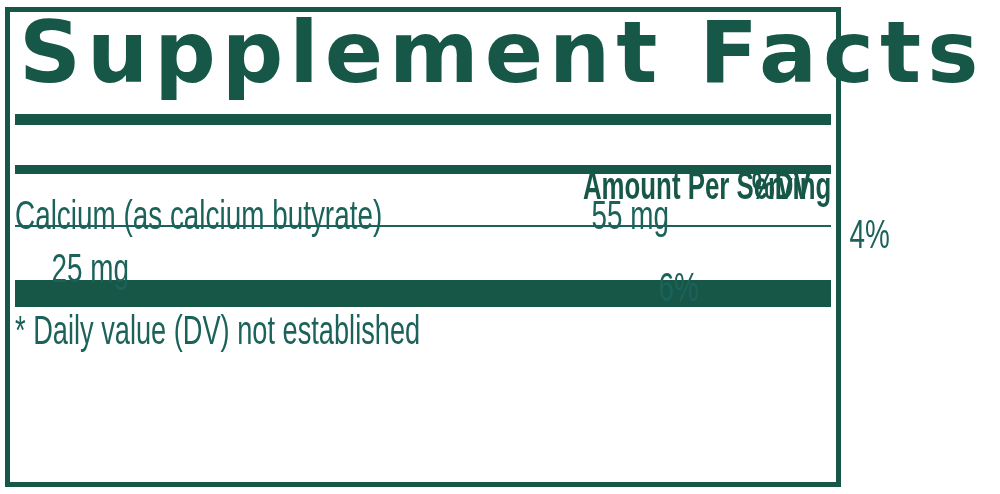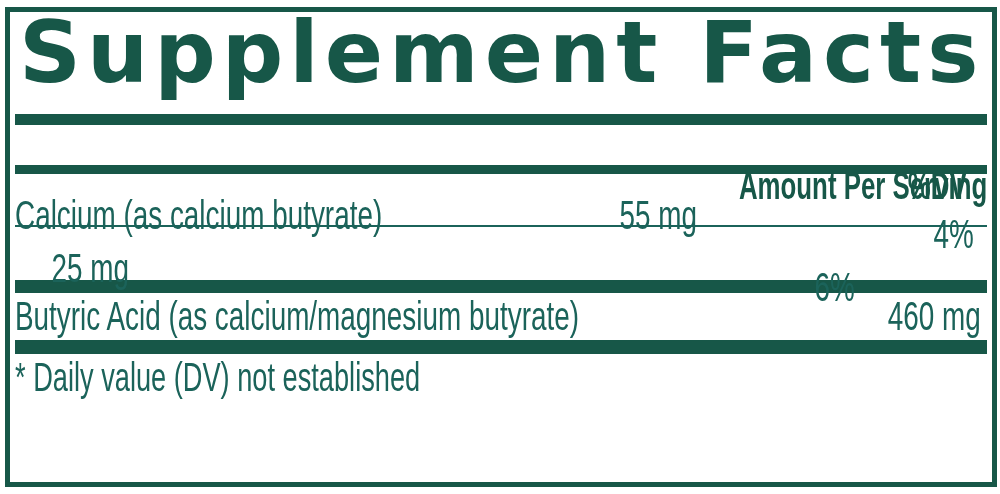--- a/index.html
+++ b/index.html
@@ -5,21 +5,21 @@
   :root{
     --green:#175748;
     --text:#1B635A;
   }
   html,body{margin:0;padding:0;background:#ffffff;}
   body{
     width:1000px;height:494px;position:relative;overflow:hidden;
     font-family:"Liberation Sans", sans-serif;
   }
   .label-box{
-    position:absolute;left:5px;top:7px;width:992px;height:480px;
+    position:absolute;left:5px;top:7px;width:836px;height:480px;
     box-sizing:border-box;border:5px solid var(--green);
     background:#ffffff;padding:0 5px;
   }
   .title{
     margin:-6px 0 0 4px;
     font-family:"DejaVu Sans","Liberation Sans",sans-serif;
     font-weight:bold;font-size:86px;line-height:1.08;
     letter-spacing:6px;color:var(--green);white-space:nowrap;
   }
   .cond{
@@ -36,21 +36,21 @@
   .bar-med{height:9px;}
   .bar-mid{height:13px;}
   .bar-bottom{height:14px;}
   .thin-line{height:2px;background:var(--text);width:100%;}
   .grid-row{
     display:grid;grid-template-columns:1fr 160px 105px 100px;
     align-items:center;color:var(--text);font-size:41px;
   }
   .header-row{height:40px;align-items:end;color:var(--green);}
   .header-row .cell{padding-bottom:3px;}
-  .r1{height:51px;gap:28px;}
+  .r1{height:51px;}
   .r2{height:53px;}
   .r3{height:47px;}
   .cell-name{text-align:left;overflow:visible;}
   .cell-amount{text-align:left;}
   .cell-dv{text-align:center;margin-top:37px;}
   .bold{font-weight:bold;font-size:38px;}
   .footer-row{
     height:47px;display:flex;align-items:center;color:var(--text);
     font-size:40px;
   }
@@ -98,30 +98,20 @@
       <span class="cond cond-r">25 mg</span>
     </div>
     <div class="cell"></div>
     <div class="cell cell-dv">
       <span class="cond cond-c">6%</span>
     </div>
   </div>
 
   <div class="bar bar-mid"></div>
 
-  <div class="grid-row r3">
-    <div class="cell cell-name">
-      <span class="cond">Butyric Acid (as calcium/magnesium butyrate)</span>
-    </div>
-    <div class="cell cell-amount">
-      <span class="cond cond-r">460 mg</span>
-    </div>
-    <div class="cell"></div>
-
-  </div>
 
   <div class="bar bar-bottom"></div>
 
   <div class="footer-row">
     <span class="cond">* Daily value (DV) not established</span>
   </div>
 
 </div>
 
 </body></html>

